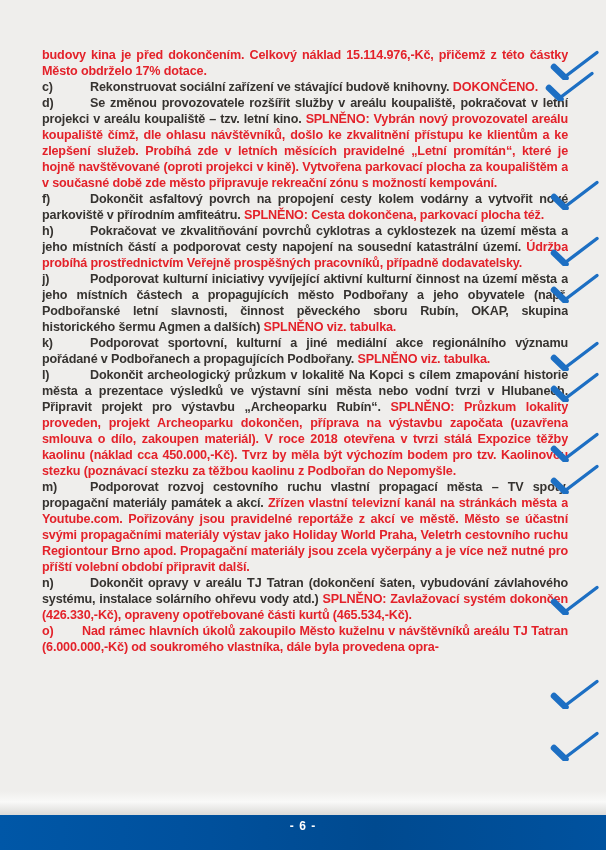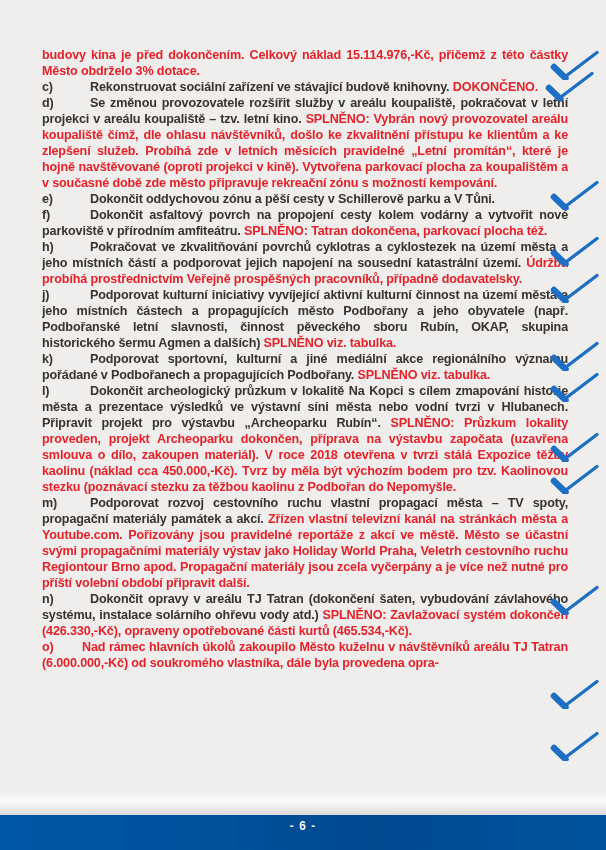--- a/index.html
+++ b/index.html
@@ -60,26 +60,25 @@
     font-weight:600;
     letter-spacing:1px;
     margin-top:4px;
   }
 </style>
 </head>
 <body>
 
 <div class="page">
   <div class="doc-body" id="doc-body">
-      <p class="para"><span class="seg red">budovy kina je před dokončením. Celkový náklad 15.114.976,-Kč, přičemž z této částky Město obdrželo 3% dotace.</span></p>
+      <p class="para"><span class="seg red">budovy kina je před dokončením. Celkový náklad 15.114.976,-Kč, přičemž z této částky Město obdrželo 17% dotace.</span></p>
       <p class="para"><span class="item-label dark">c)</span><span class="seg dark">Rekonstruovat sociální zařízení ve stávající budově knihovny. </span><span class="seg red">DOKONČENO.</span></p>
       <p class="para"><span class="item-label dark">d)</span><span class="seg dark">Se změnou provozovatele rozšířit služby v areálu koupaliště, pokračovat v letní projekci v areálu koupaliště – tzv. letní kino. </span><span class="seg red">SPLNĚNO: Vybrán nový provozovatel areálu koupaliště čímž, dle ohlasu návštěvníků, došlo ke zkvalitnění přístupu ke klientům a ke zlepšení služeb. Probíhá zde v letních měsících pravidelné „Letní promítán“, které je hojně navštěvované (oproti projekci v kině). Vytvořena parkovací plocha za koupalištěm a v současné době zde město připravuje rekreační zónu s možností kempování.</span></p>
-      <p class="para"><span class="item-label dark">e)</span><span class="seg dark">Dokončit oddychovou zónu a pěší cesty v Schillerově parku a V Tůni.</span></p>
-      <p class="para"><span class="item-label dark">f)</span><span class="seg dark">Dokončit asfaltový povrch na propojení cesty kolem vodárny a vytvořit nové parkoviště v přírodním amfiteátru. </span><span class="seg red">SPLNĚNO: Tatran dokončena, parkovací plocha též.</span></p>
-      <p class="para"><span class="item-label dark">h)</span><span class="seg dark">Pokračovat ve zkvalitňování povrchů cyklotras a cyklostezek na území města a jeho místních částí a podporovat jejich napojení na sousední katastrální území. </span><span class="seg red">Údržba probíhá prostřednictvím Veřejně prospěšných pracovníků, případně dodavatelsky.</span></p>
+      <p class="para"><span class="item-label dark">f)</span><span class="seg dark">Dokončit asfaltový povrch na propojení cesty kolem vodárny a vytvořit nové parkoviště v přírodním amfiteátru. </span><span class="seg red">SPLNĚNO: Cesta dokončena, parkovací plocha též.</span></p>
+      <p class="para"><span class="item-label dark">h)</span><span class="seg dark">Pokračovat ve zkvalitňování povrchů cyklotras a cyklostezek na území města a jeho místních částí a podporovat cesty napojení na sousední katastrální území. </span><span class="seg red">Údržba probíhá prostřednictvím Veřejně prospěšných pracovníků, případně dodavatelsky.</span></p>
       <p class="para"><span class="item-label dark">j)</span><span class="seg dark">Podporovat kulturní iniciativy vyvíjející aktivní kulturní činnost na území města a jeho místních částech a propagujících město Podbořany a jeho obyvatele (např. Podbořanské letní slavnosti, činnost pěveckého sboru Rubín, OKAP, skupina historického šermu Agmen a dalších) </span><span class="seg red">SPLNĚNO viz. tabulka.</span></p>
       <p class="para"><span class="item-label dark">k)</span><span class="seg dark">Podporovat sportovní, kulturní a jiné mediální akce regionálního významu pořádané v Podbořanech a propagujících Podbořany. </span><span class="seg red">SPLNĚNO viz. tabulka.</span></p>
       <p class="para"><span class="item-label dark">l)</span><span class="seg dark">Dokončit archeologický průzkum v lokalitě Na Kopci s cílem zmapování historie města a prezentace výsledků ve výstavní síni města nebo vodní tvrzi v Hlubanech. Připravit projekt pro výstavbu „Archeoparku Rubín“. </span><span class="seg red">SPLNĚNO: Průzkum lokality proveden, projekt Archeoparku dokončen, příprava na výstavbu započata (uzavřena smlouva o dílo, zakoupen materiál). V roce 2018 otevřena v tvrzi stálá Expozice těžby kaolinu (náklad cca 450.000,-Kč). Tvrz by měla být výchozím bodem pro tzv. Kaolinovou stezku (poznávací stezku za těžbou kaolinu z Podbořan do Nepomyšle.</span></p>
       <p class="para"><span class="item-label dark">m)</span><span class="seg dark">Podporovat rozvoj cestovního ruchu vlastní propagací města – TV spoty, propagační materiály památek a akcí. </span><span class="seg red">Zřízen vlastní televizní kanál na stránkách města a Youtube.com. Pořizovány jsou pravidelné reportáže z akcí ve městě. Město se účastní svými propagačními materiály výstav jako Holiday World Praha, Veletrh cestovního ruchu Regiontour Brno apod. Propagační materiály jsou zcela vyčerpány a je více než nutné pro příští volební období připravit další.</span></p>
       <p class="para"><span class="item-label dark">n)</span><span class="seg dark">Dokončit opravy v areálu TJ Tatran (dokončení šaten, vybudování závlahového systému, instalace solárního ohřevu vody atd.) </span><span class="seg red">SPLNĚNO: Zavlažovací systém dokončen (426.330,-Kč), opraveny opotřebované části kurtů (465.534,-Kč).</span></p>
       <p class="para"><span class="item-label red">o)</span><span class="seg red">Nad rámec hlavních úkolů zakoupilo Město kuželnu v návštěvníků areálu TJ Tatran (6.000.000,-Kč) od soukromého vlastníka, dále byla provedena opra-</span></p>
     </div>
   <div class="check-layer" id="check-layer">
       <div class="check" style="top: 50px;">
         <svg width="50" height="30" viewBox="0 0 50 30" fill="none">

